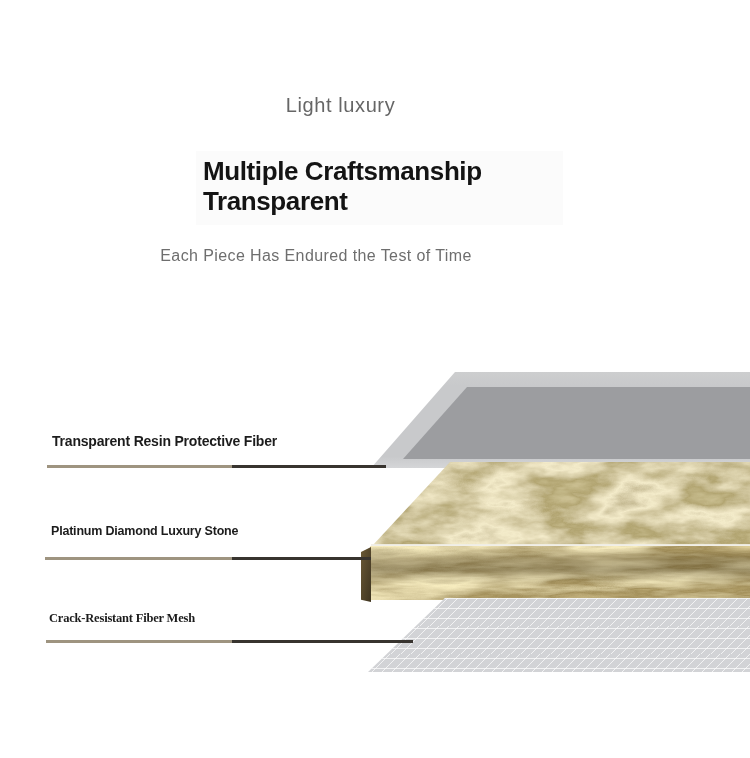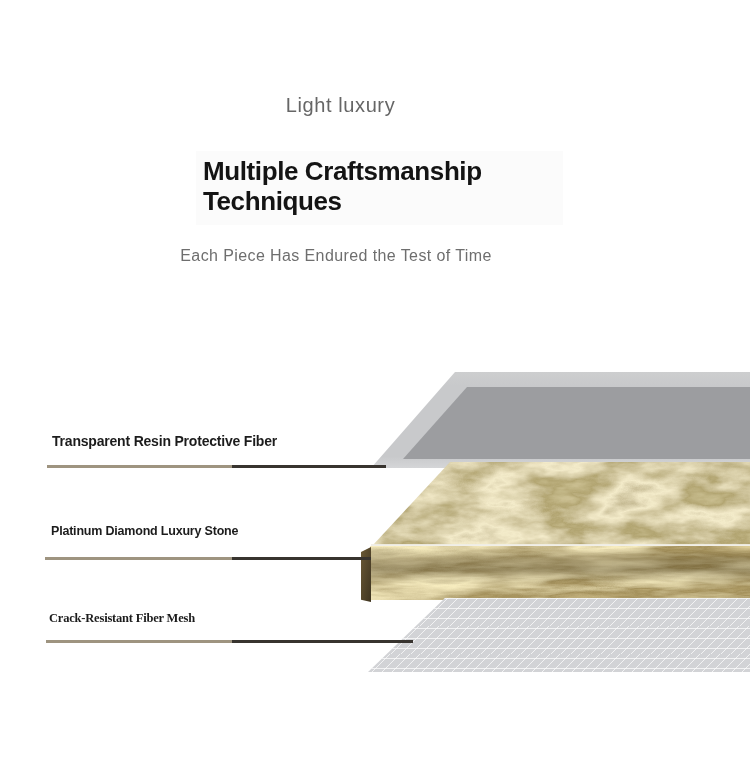--- a/index.html
+++ b/index.html
@@ -8,21 +8,21 @@
 
   
   .brand{position:absolute;left:0;top:94px;width:681px;text-align:center;
          font-size:20px;font-weight:400;letter-spacing:.6px;color:var(--brand_text,#666);}
   .title-panel{position:absolute;left:196px;top:151px;width:367px;height:74px;
          background:var(--panel_bg,#fbfbfb);}
   .title{position:absolute;left:203px;top:156px;width:340px;
          font-size:26px;line-height:30px;font-weight:700;letter-spacing:-.4px;
          color:var(--title_text,#141414);}
   .subtitle{position:absolute;left:0;top:247px;width:632px;text-align:center;
-         font-size:16px;letter-spacing:.4px;color:var(--subtitle_text,#6e6e6e);padding-left:20px;}
+         font-size:16px;letter-spacing:.4px;color:var(--subtitle_text,#6e6e6e);}
 
   
   .diagram{position:absolute;inset:0;}
   .face{position:absolute;overflow:hidden;}
 
   .resin-outer{left:371px;top:372px;width:379px;height:96px;
     clip-path:polygon(84px 0,379px 0,379px 96px,0 96px);
     background:linear-gradient(180deg,#cdcecf 0%,#c8c9cb 14%,#c8c9cb 88%,#d5d6d8 100%);}
   .resin-inner{left:403px;top:387px;width:347px;height:72px;
     clip-path:polygon(64px 0,347px 0,347px 72px,0 72px);
@@ -64,21 +64,21 @@
   .line-2 .seg-tan{width:187px;} .line-2 .seg-dark{width:139px;}
   .line-3 .seg-tan{width:186px;} .line-3 .seg-dark{width:181px;}
 </style>
 </head>
 <body>
 
 <div class="stage">
 
   <div class="brand">Light luxury</div>
   <div class="title-panel"></div>
-  <h1 class="title" style="margin:0">Multiple Craftsmanship Techniques</h1>
+  <h1 class="title" style="margin:0">Multiple Craftsmanship Transparent</h1>
   <div class="subtitle">Each Piece Has Endured the Test of Time</div>
 
   <div class="diagram">
 
     <div class="face resin-outer"></div>
     <div class="face resin-inner"></div>
 
     <div class="face stone-top">
       <svg class="tex" viewBox="0 0 377 83" preserveAspectRatio="none">
         <defs>

